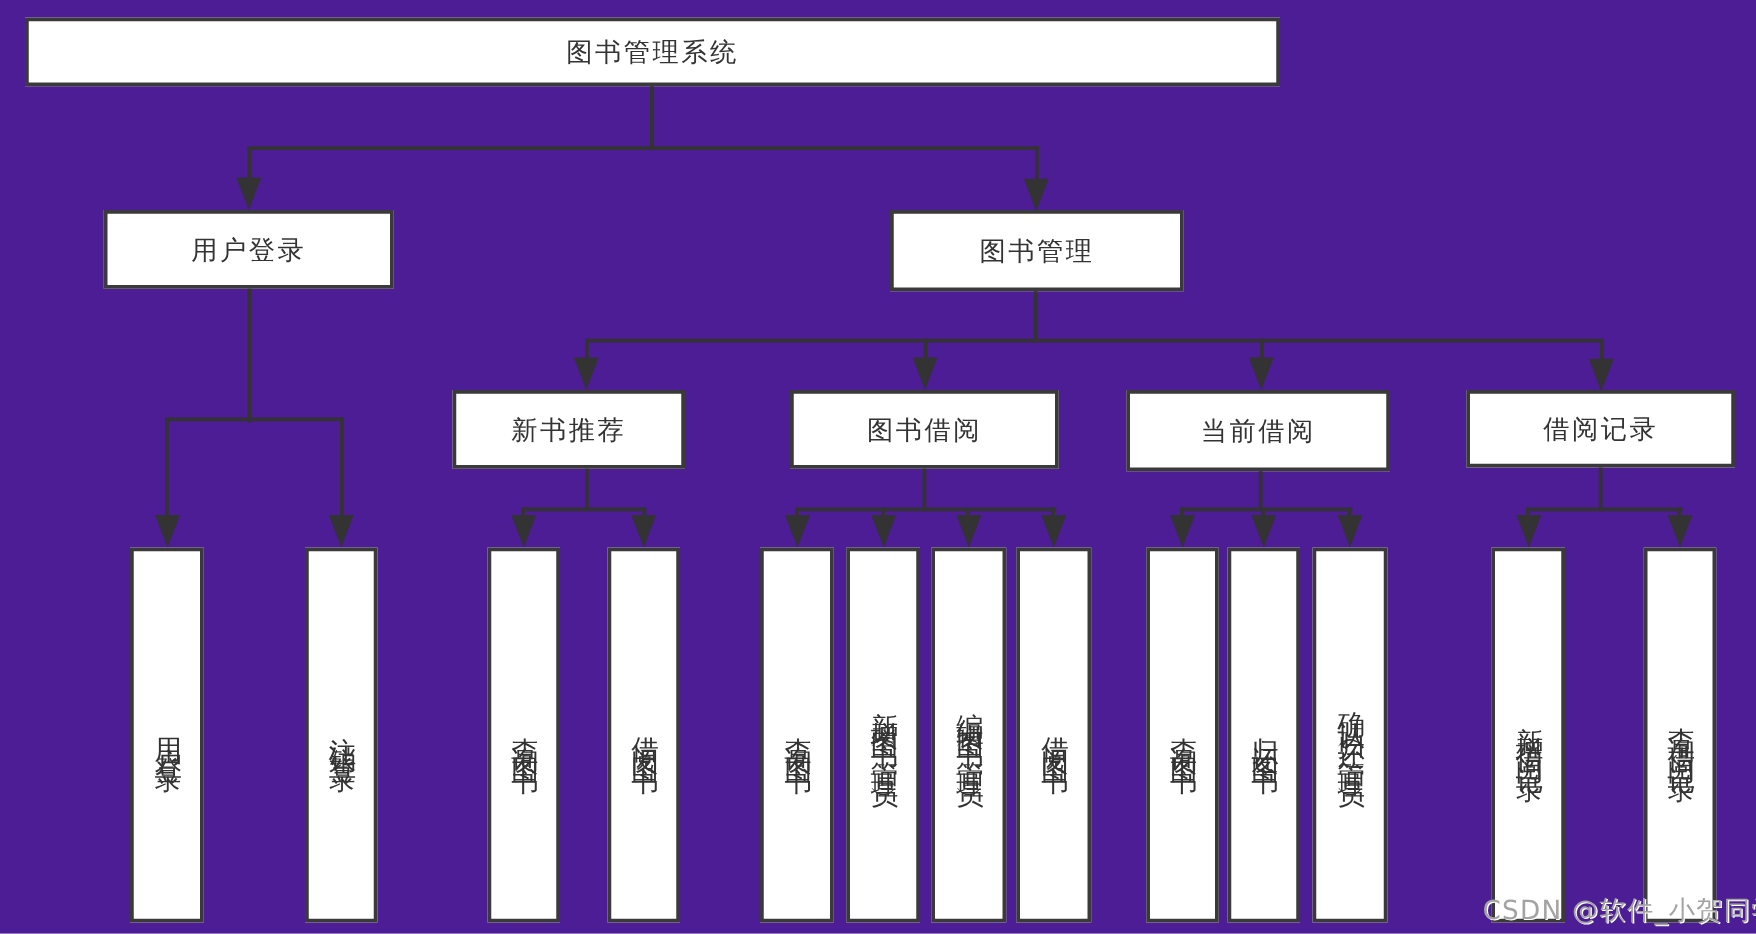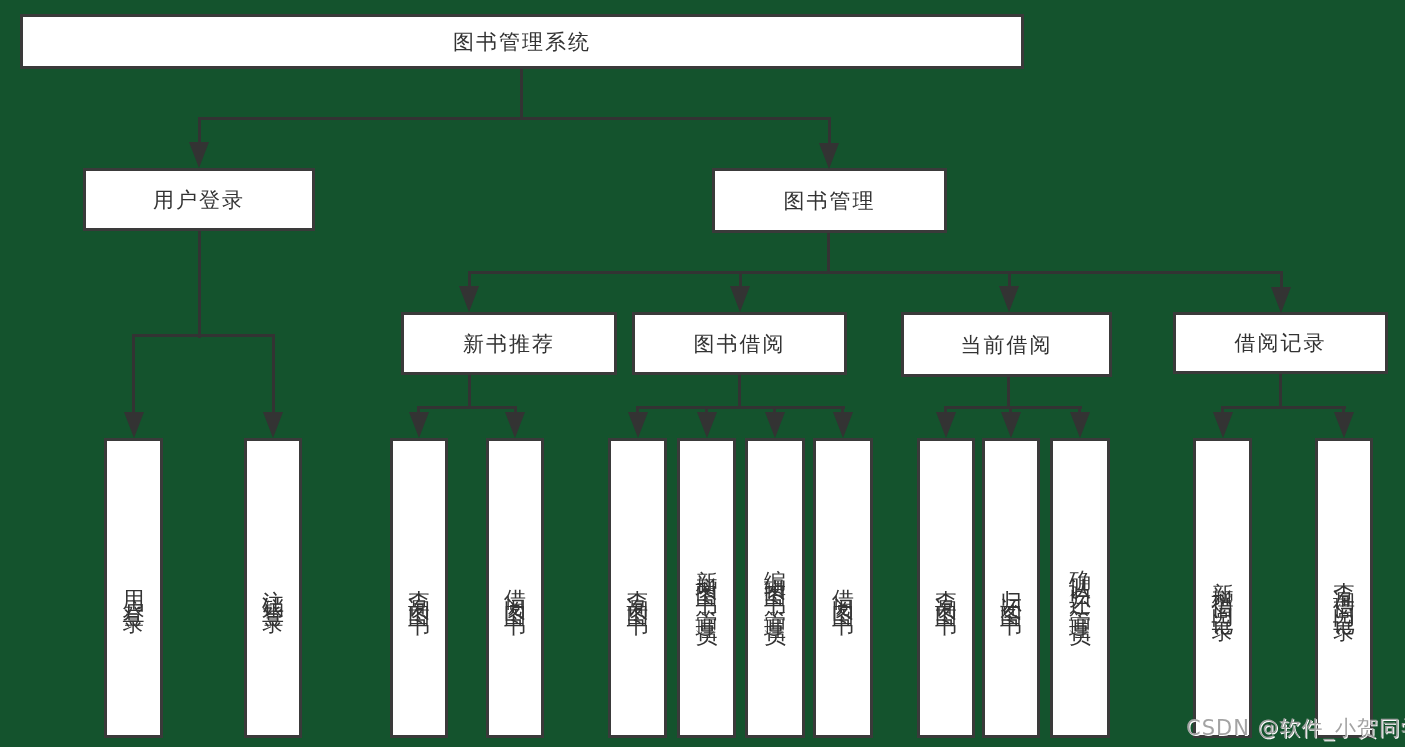--- a/index.html
+++ b/index.html
@@ -1,17 +1,17 @@
 <!DOCTYPE html>
 <html><head>
 <meta charset="utf-8">
 <style>
   html,body{margin:0;padding:0;background:#ffffff;}
   .canvas{
-    position:relative;width:1405px;height:747px;background:#14532d;overflow:hidden;
+    position:relative;width:1405px;height:747px;background:#4c1d95;overflow:hidden;
     font-family:"DejaVu Sans","Liberation Sans",sans-serif;color:#333333;
   }
   .hbox{
     position:absolute;box-sizing:border-box;border:3px solid #3a3a3a;background:#ffffff;
     display:flex;align-items:center;justify-content:center;
     font-size:21px;letter-spacing:2px;color:#333333;white-space:nowrap;
   }
   .vbox{
     position:absolute;box-sizing:border-box;border:3px solid #3a3a3a;background:#ffffff;
     display:flex;align-items:center;justify-content:center;color:#333333;
@@ -36,21 +36,21 @@
 </head>
 <body>
 
 <div class="canvas">
 
   <div class="hbox" style="left:20px;top:14px;width:1004px;height:55px;">图书管理系统</div>
 
   <div class="hbox" style="left:83px;top:168px;width:232px;height:63px;">用户登录</div>
   <div class="hbox" style="left:712px;top:168px;width:235px;height:65px;">图书管理</div>
 
-  <div class="hbox" style="left:362px;top:312px;width:216px;height:63px;margin-left:39px;">新书推荐</div>
+  <div class="hbox" style="left:362px;top:312px;width:186px;height:63px;">新书推荐</div>
   <div class="hbox" style="left:632px;top:312px;width:215px;height:63px;">图书借阅</div>
   <div class="hbox" style="left:901px;top:312px;width:211px;height:65px;">当前借阅</div>
   <div class="hbox" style="left:1173px;top:312px;width:215px;height:62px;">借阅记录</div>
 
   <div class="vbox" style="left:104px;top:438px;width:59px;height:300px;">
     <span>用户登录</span>
     </div>
   <div class="vbox" style="left:244px;top:438px;width:58px;height:300px;">
     <span>注销登录</span>
     </div>

